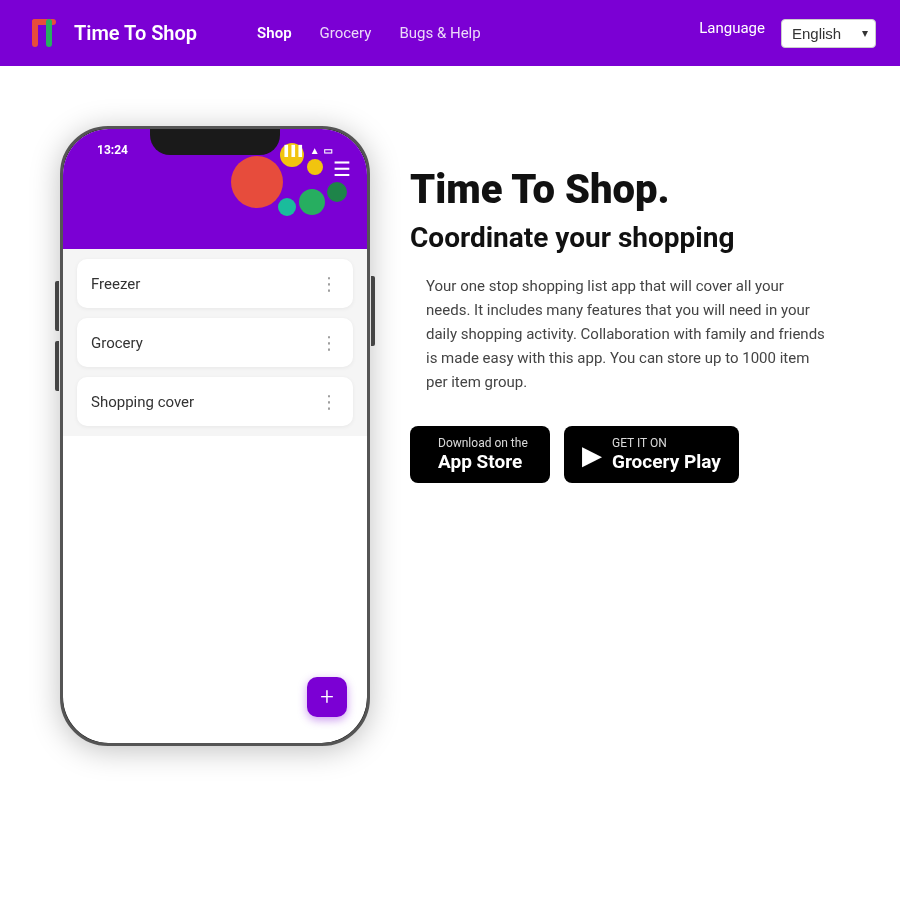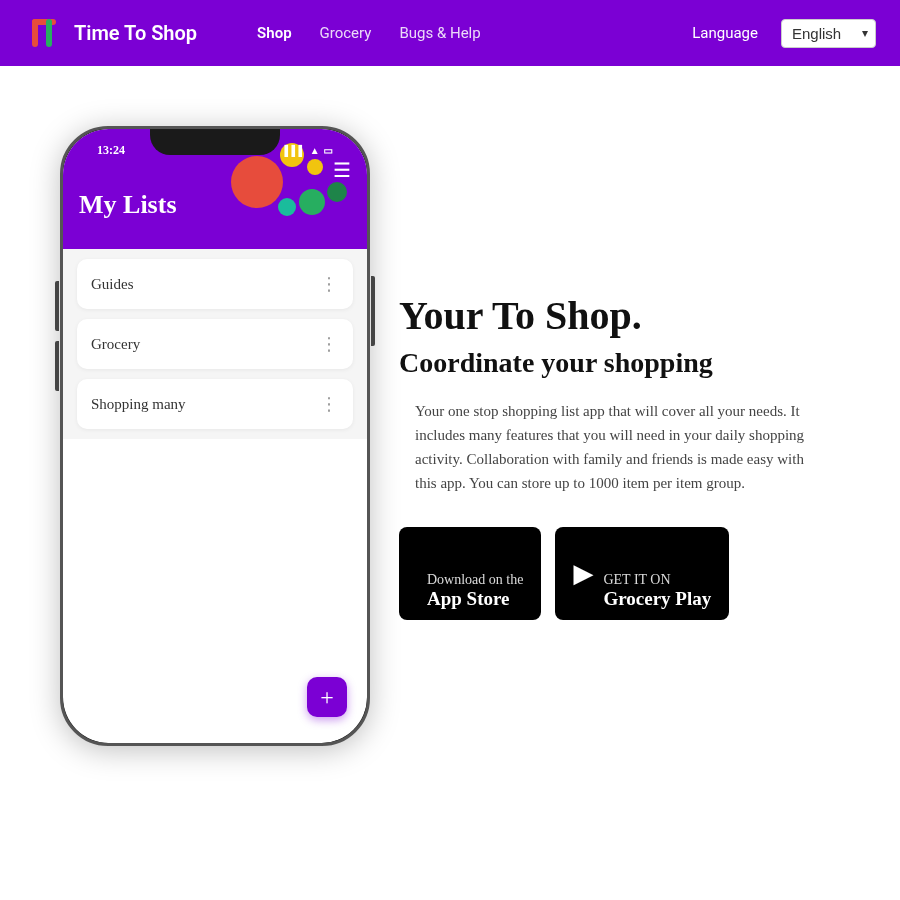--- a/index.html
+++ b/index.html
@@ -34,22 +34,21 @@
     .nav a {
       color: white;
       text-decoration: none;
       font-size: 15px;
     }
     .nav a.active { font-weight: 600; }
     .nav a.dim { opacity: 0.85; }
     .language-area {
       margin-left: auto;
       display: flex;
-      align-items: center;
-      gap: 23px;
+      gap: 16px;
       color: white;
       font-size: 15px;
     }
     .language-select {
       border: 1px solid #ccc;
       border-radius: 4px;
       padding: 5px 28px 5px 10px;
       font-size: 15px;
       background: white;
       color: #333;
@@ -69,24 +68,23 @@
       top: 50%;
       transform: translateY(-50%);
       pointer-events: none;
       color: #333;
       font-size: 12px;
     }
 
     
     .main {
       display: flex;
-      align-items: center;
+      align-items: flex-start;
       padding: 60px 40px 40px 60px;
-      gap: 29px;
-      font-family: Liberation Serif, serif;
+      gap: 40px;
     }
 
     
     .phone-wrapper {
       flex-shrink: 0;
       position: relative;
     }
     .phone {
       width: 310px;
       height: 620px;
@@ -278,21 +276,21 @@
       padding: 10px 18px;
       display: flex;
       align-items: center;
       gap: 10px;
       cursor: pointer;
       text-decoration: none;
       min-width: 140px;
     }
     .store-btn-icon { font-size: 26px; }
     .store-btn-text { display: flex; flex-direction: column; }
-    .store-btn-small { font-size: 14px; opacity: 0.85; margin-top: 35px; }
+    .store-btn-small { font-size: 12px; opacity: 0.85; }
     .store-btn-big { font-size: 19px; font-weight: 700; white-space: nowrap; }
   </style>
 </head>
 <body>
 
 <header class="header">
   <div class="logo-area">
 
     <svg class="logo-icon" viewBox="0 0 40 40" xmlns="http://www.w3.org/2000/svg">
       <rect x="8" y="6" width="6" height="28" rx="3" fill="#E74C3C"></rect>
@@ -353,45 +351,44 @@
 
               <circle cx="85" cy="65" r="13" fill="#27AE60"></circle>
 
               <circle cx="110" cy="55" r="10" fill="#1E8449"></circle>
             </svg>
           </div>
 
           <div class="app-header-top">
             <span class="hamburger">☰</span>
           </div>
-          <div class="my-lists-title">My Lists</div>
         </div>
 
         <div class="list-area">
           <div class="list-item">
-            <span>Guides</span>
+            <span>Freezer</span>
             <span class="three-dots">⋮</span>
           </div>
           <div class="list-item">
             <span>Grocery</span>
             <span class="three-dots">⋮</span>
           </div>
           <div class="list-item">
-            <span>Shopping many</span>
+            <span>Shopping cover</span>
             <span class="three-dots">⋮</span>
           </div>
         </div>
 
         <div class="fab">+</div>
       </div>
     </div>
   </div>
 
   <div class="right-content">
-    <div class="hero-title">Your To Shop.</div>
+    <div class="hero-title">Time To Shop.</div>
     <div class="hero-subtitle">Coordinate your shopping</div>
     <p class="hero-desc">Your one stop shopping list app that will cover all your needs. It includes many features that you will need in your daily shopping activity. Collaboration with family and friends is made easy with this app. You can store up to 1000 item per item group.</p>
 
     <div class="store-buttons">
 
       <a href="#" class="store-btn">
         <span class="store-btn-icon"></span>
         <div class="store-btn-text">
           <span class="store-btn-small">Download on the</span>
           <span class="store-btn-big">App Store</span>

